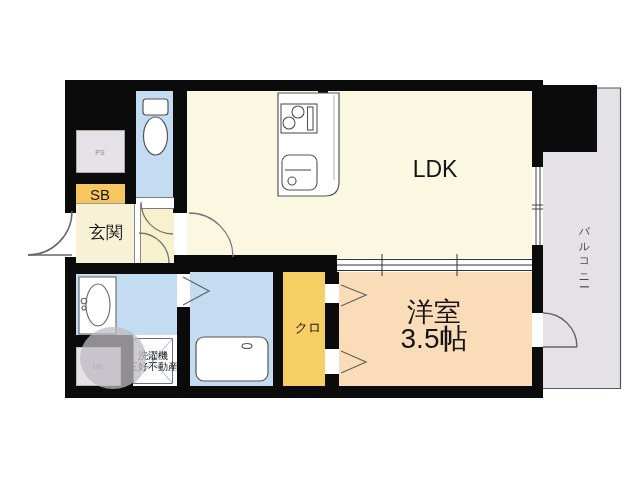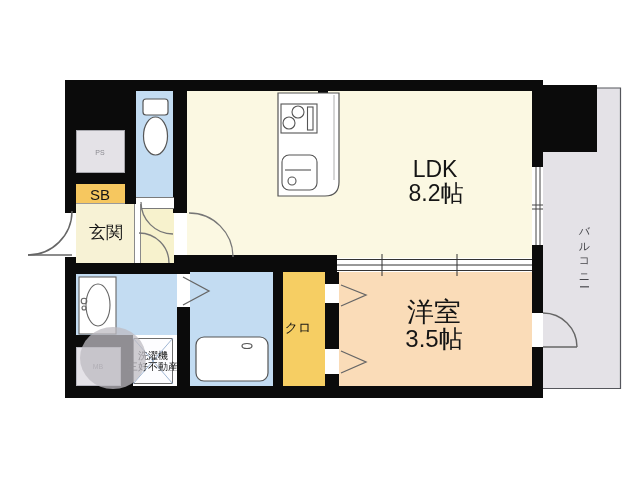--- a/index.html
+++ b/index.html
@@ -148,26 +148,25 @@
       <ellipse cx="247" cy="346" rx="5" ry="2.5" fill="none"></ellipse>
     </g>
     <g stroke="#9fb6d4" stroke-width="1">
       <path d="M133,338 L173,384"></path>
         <path d="M173,338 L133,384"></path>
     </g>
     <path d="M597,88 H620.5 V388.5 H543" stroke="#55565c" stroke-width="1.2" fill="none"></path>
   </svg>
 
   <div class="lbl" style="left:435px;top:169px;font-size:23px;">LDK</div>
-  <div class="lbl" style="left:436px;top:193px;font-size:23px;">8.2帖</div>
   <div class="lbl" style="left:434px;top:312px;font-size:27px;">洋室</div>
-  <div class="lbl" style="left:434px;top:339px;font-size:24px;">3.5帖</div>
+  <div class="lbl" style="left:434px;top:339px;font-size:28px;">3.5帖</div>
   <div class="lbl" style="left:106px;top:232px;font-size:17px;">玄関</div>
   <div class="lbl" style="left:100px;top:194px;font-size:15px;text-align:right;">SB</div>
-  <div class="lbl" style="left:298px;top:327px;font-size:13px;">クロ</div>
+  <div class="lbl" style="left:308px;top:327px;font-size:13px;">クロ</div>
   <div class="lbl" style="left:153px;top:356px;font-size:10px;">洗濯機</div>
   <div class="lbl" style="left:153px;top:367px;font-size:10px;">三好不動産</div>
   <div class="lbl v-text" style="left:584px;top:252px;font-size:11px;color:#45454a;">バルコニー</div>
   <div class="lbl small" style="left:100px;top:152px;font-size:7px;">PS</div>
   <div class="lbl small" style="left:98px;top:366px;font-size:7px;">MB</div>
 
   <div class="watermark">
     <div class="wm-logo"></div>
   </div>
 

